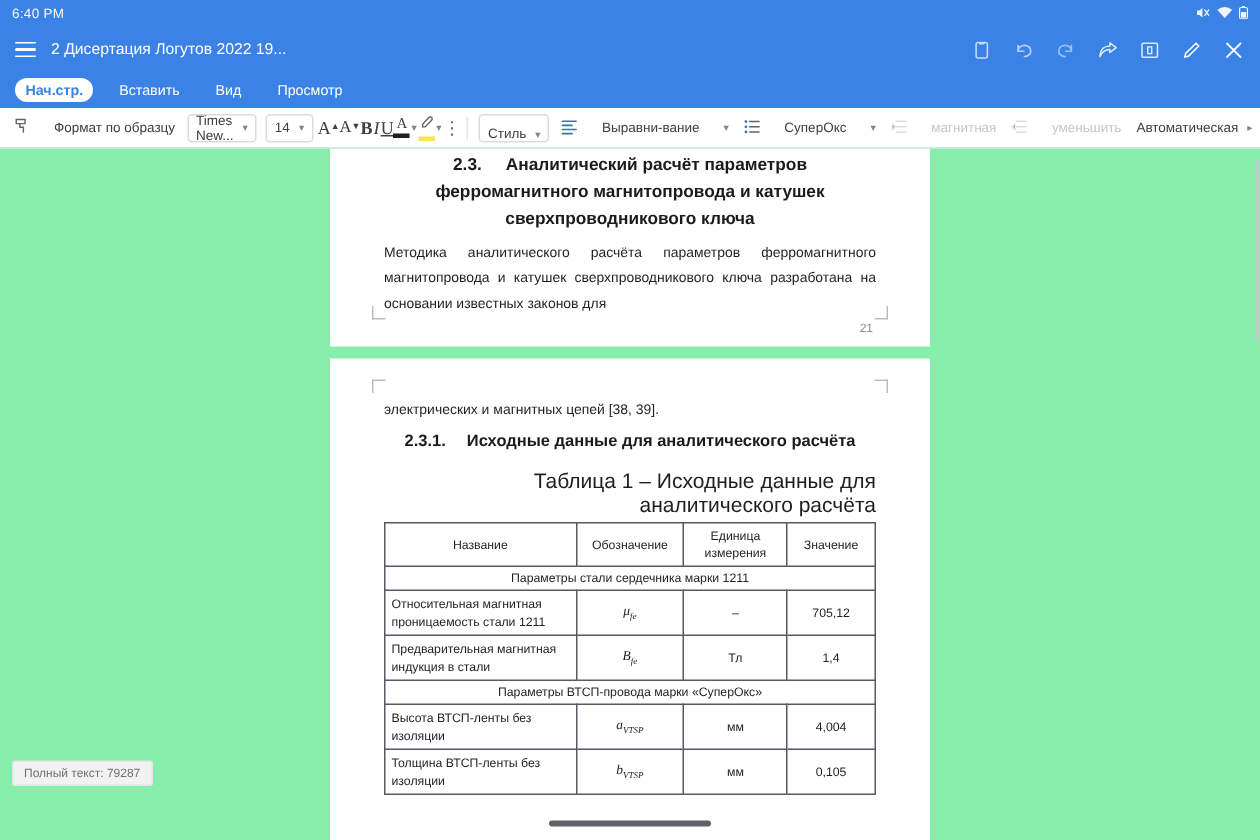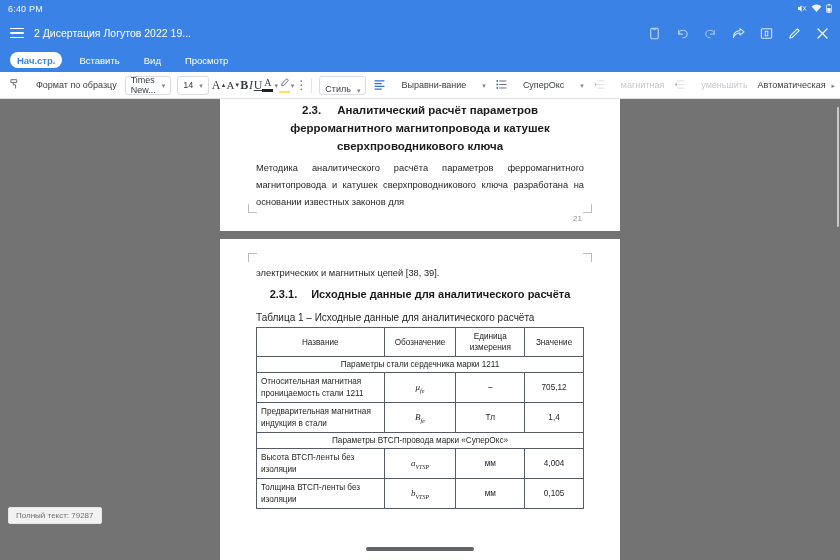--- a/index.html
+++ b/index.html
@@ -82,21 +82,21 @@
   .colorA .glyph { font-size: 10px; color: #3c4043; line-height: 10px; font-family: "Liberation Serif", serif; }
   .colorA .bar { width: 11px; height: 2.5px; background: #202124; margin-top: 1px; }
   .colorA .bar.yel { background: #fbe54a; }
   .dots { letter-spacing: 0; font-size: 12px; color: #5f6368; line-height: 8px; }
   .sup { font-size: 6px; vertical-align: super; }
   .sub { font-size: 6px; vertical-align: sub; }
 
   
   .canvas {
     position: absolute; left: 0; right: 0; top: 99px; bottom: 0;
-    background: #737373; overflow: hidden;
+    background: #86efac; overflow: hidden;
   }
   .page {
     width: 400px; margin: 0 auto; background: #ffffff; position: relative;
     padding: 0 36px;
   }
   .page.p1 { height: 132px; padding-top: 2px; }
   .page.p2 { height: 330px; margin-top: 8px; padding-top: 16px; }
 
   .corner { position: absolute; width: 9px; height: 9px; }
   .corner.tl { border-left: 1px solid #b9bdc2; border-top: 1px solid #b9bdc2; }
@@ -114,21 +114,21 @@
     font-size: 11px; font-weight: bold; color: #1b1b1b;
     text-align: center; line-height: 18px;
   }
   .h3 .num { margin-right: 14px; }
   .para {
     font-size: 9.3px; color: #1f1f1f; text-align: justify;
     line-height: 17px; margin-top: 5px;
   }
   .para.cont { margin-top: 0; }
   .pagenum { position: absolute; right: 38px; bottom: 8px; font-size: 8px; color: #8a8f94; margin-left: 48px; }
-  .tabcap { font-size: 10px; color: #1f1f1f; text-align: left; margin: 9px 0 4px; }
+  .tabcap { font-size: 14px; color: #1f1f1f; text-align: right; margin: 9px 0 4px; }
 
   
   table.doc {
     width: 100%; border-collapse: collapse; font-size: 8.2px; color: #1f1f1f; border-radius: 19px;
   }
   table.doc td, table.doc th {
     border: 1px solid #555b61; padding: 3px 4px; vertical-align: middle;
     font-weight: normal;
   }
   table.doc th { text-align: center; line-height: 11px; }

